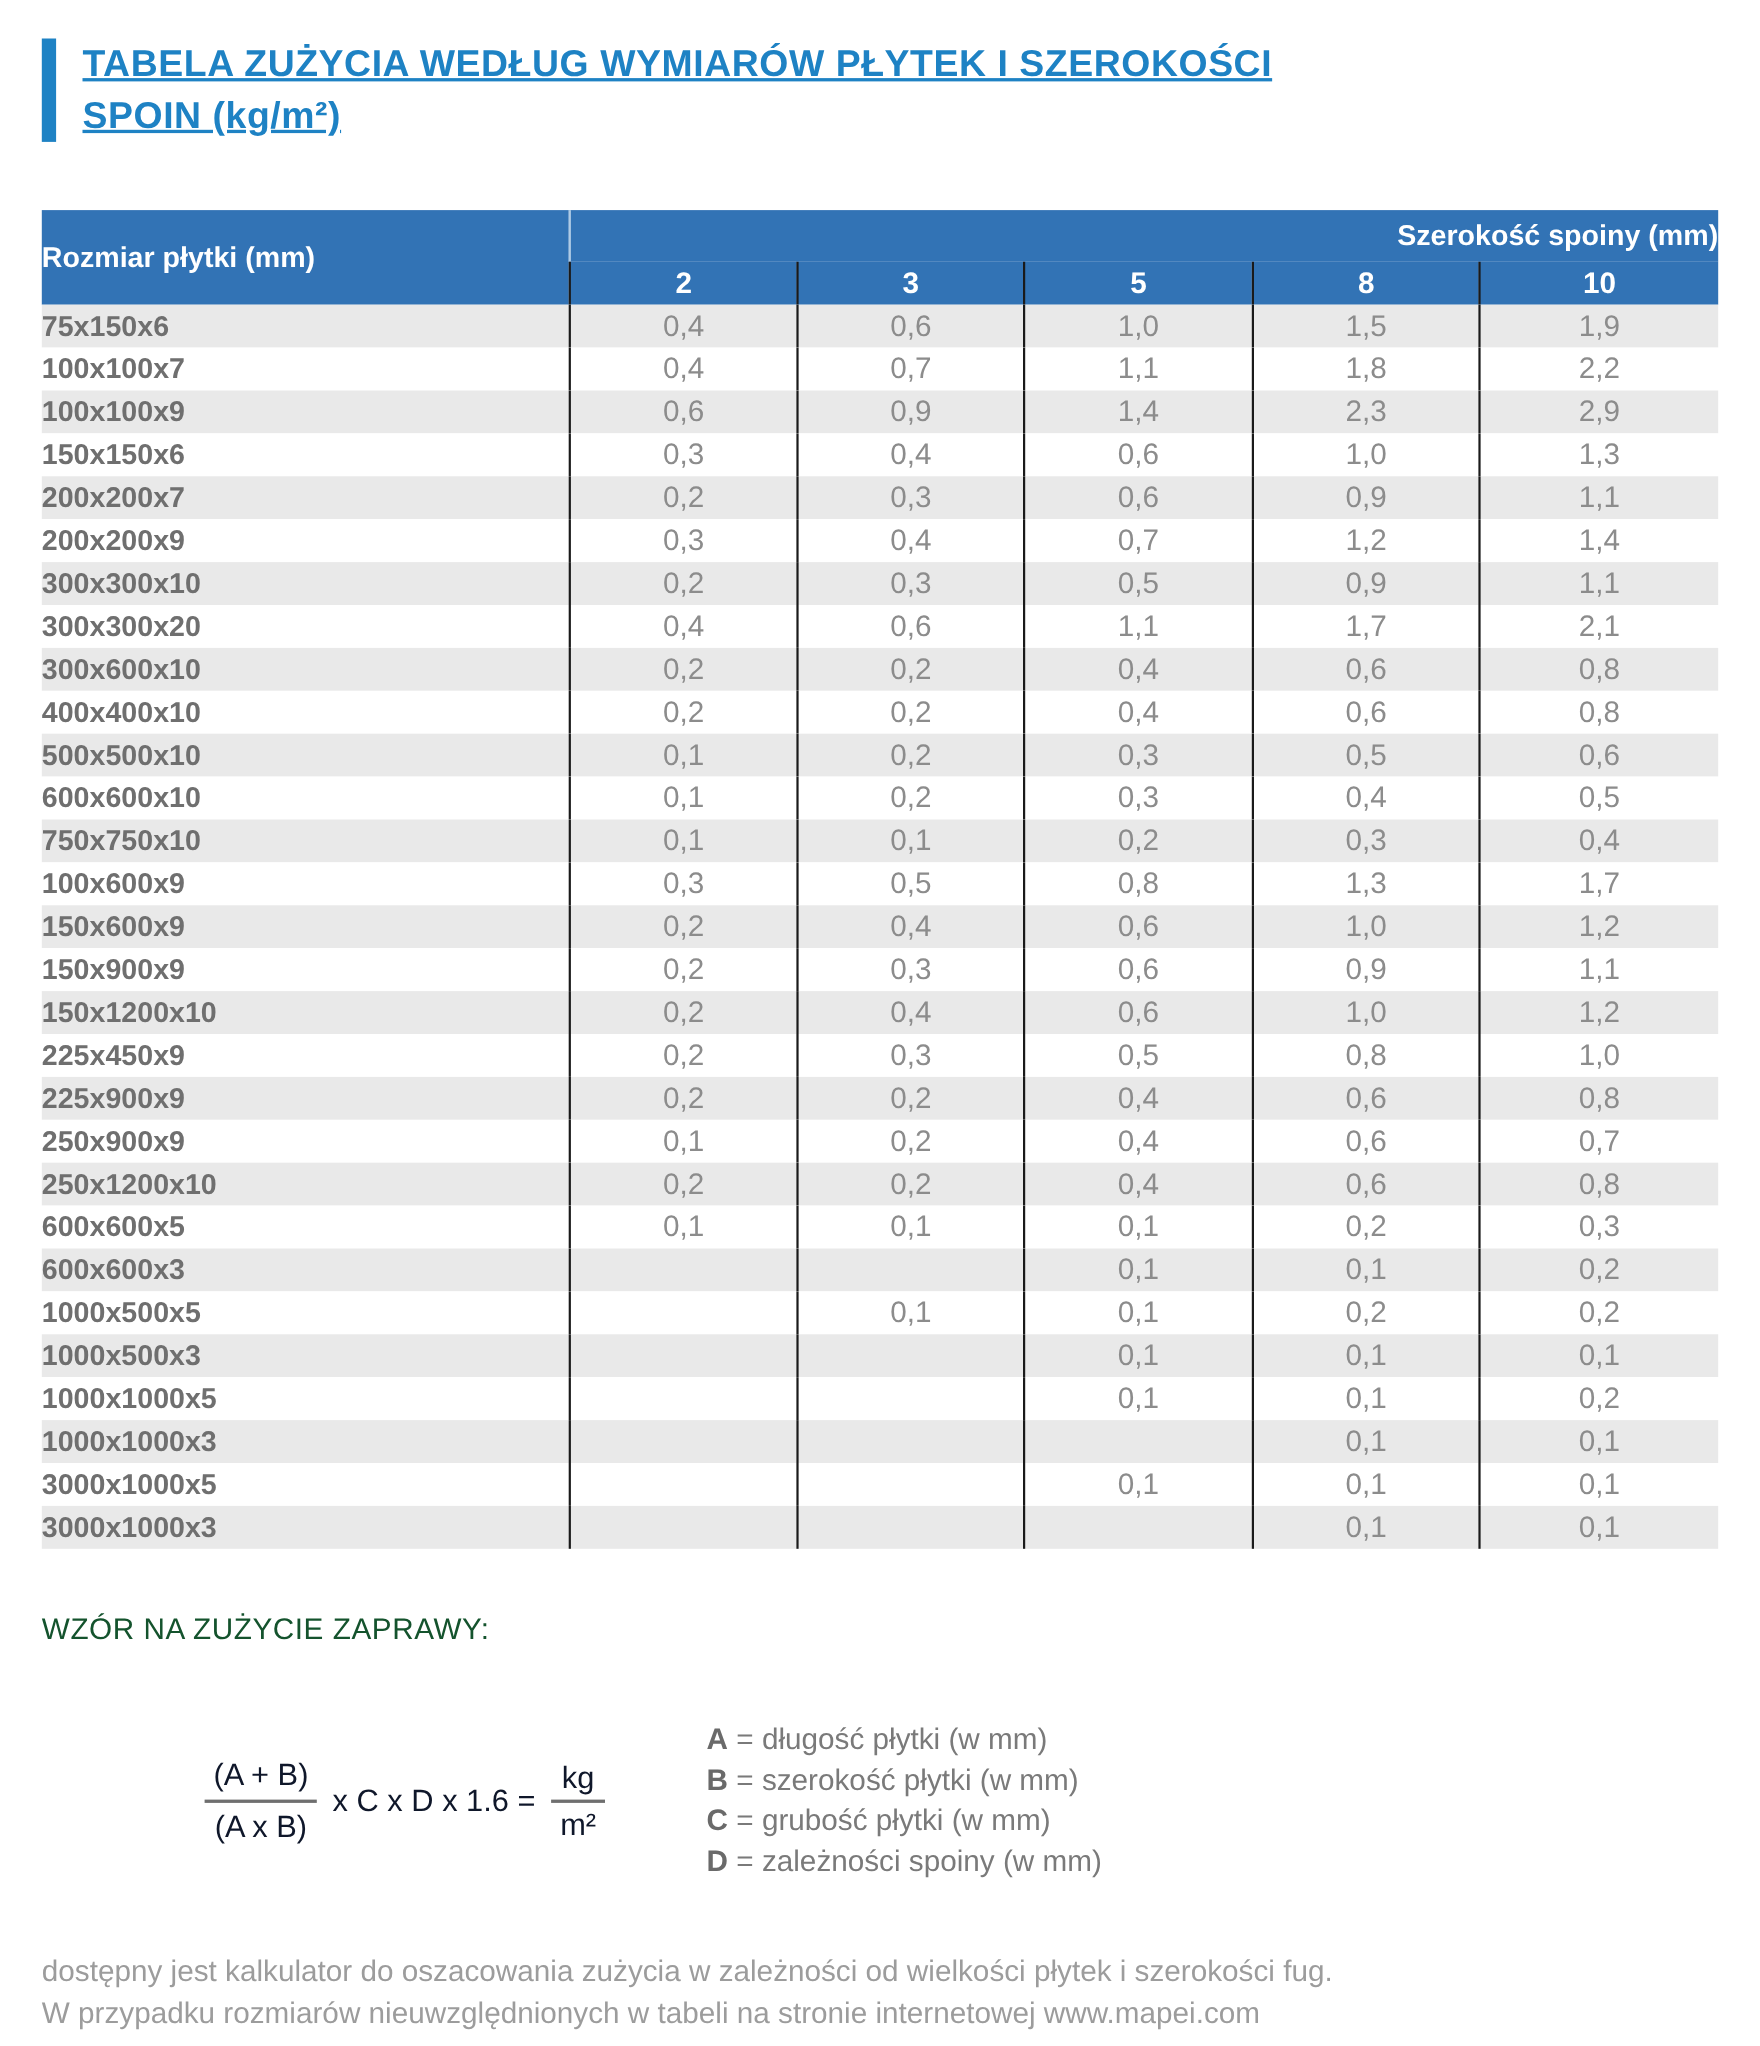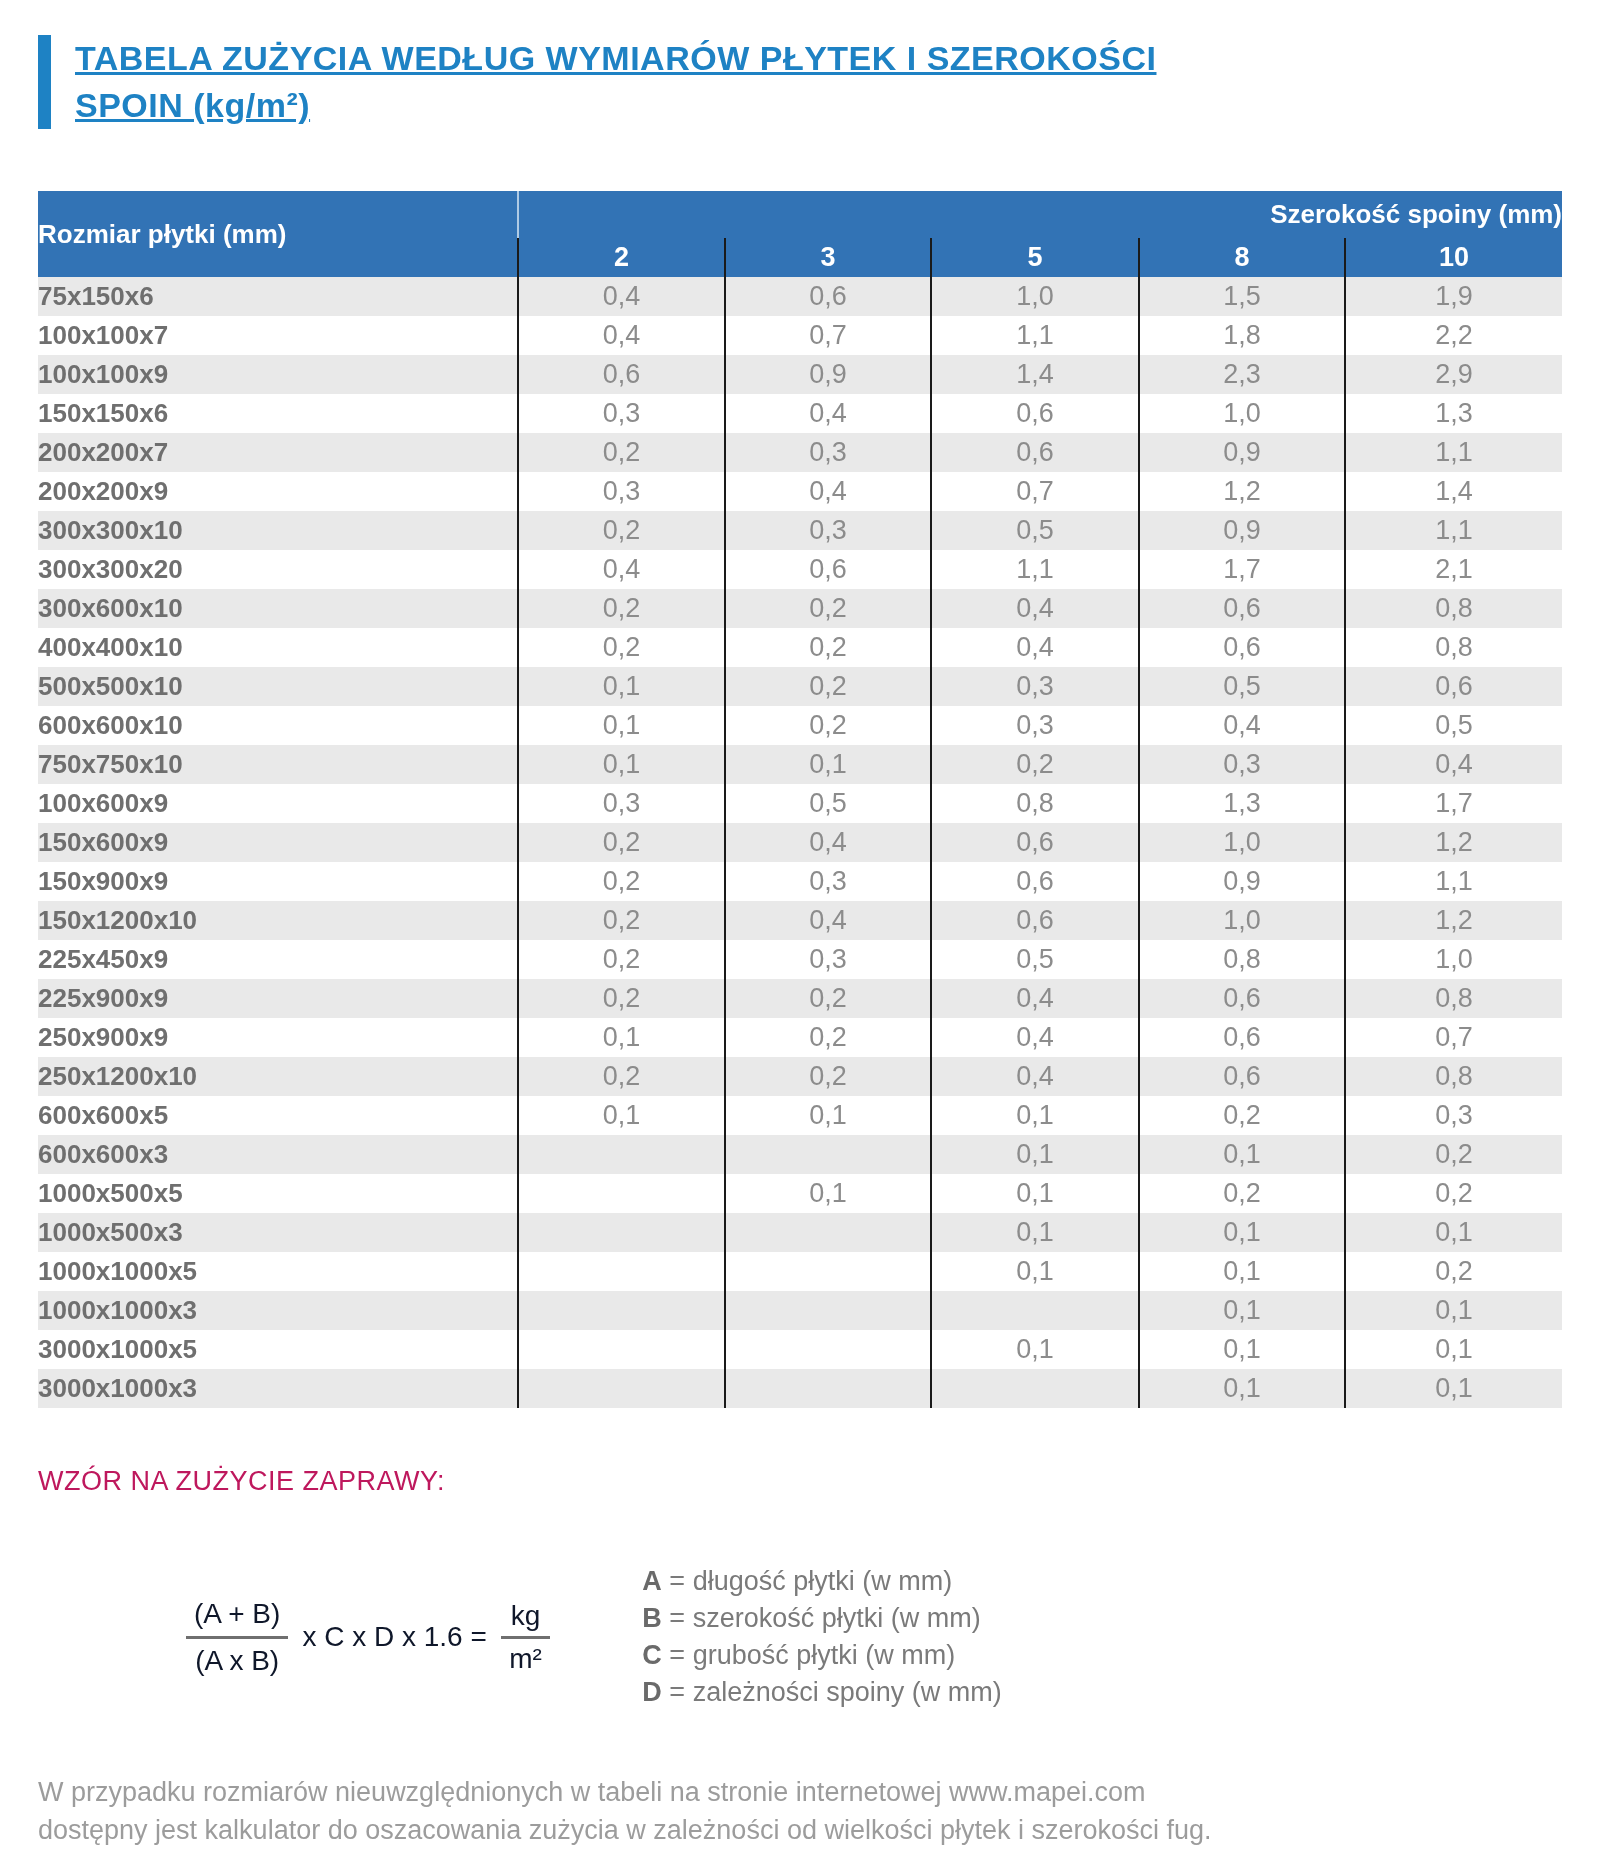--- a/index.html
+++ b/index.html
@@ -37,21 +37,21 @@
   .col-divider { border-left: 2px solid #1a1a1a; }
   tbody tr:nth-child(odd) td { background: #E9E9E9; }
   tbody tr:nth-child(even) td { background: #ffffff; }
   td.row-label {
     text-align: left; padding-left: 20px;
     color: #6F6F6F; font-weight: bold; font-size: 26px;
   }
   td.val { text-align: center; color: #8C8C8C; font-size: 27px; }
 
   
-  .formula-heading { margin-top: 58px; color: #be185d; font-size: 27px; letter-spacing: 0.5px; }
+  .formula-heading { margin-top: 58px; color: #14532d; font-size: 27px; letter-spacing: 0.5px; }
   .formula-row { display: flex; align-items: center; margin-top: 66px; }
   .formula { display: flex; align-items: center; margin-left: 148px; color: #0f172a; font-size: 28px; }
   .frac { display: inline-flex; flex-direction: column; align-items: center; }
   .frac .num { border-bottom: 3px solid #6F6F6F; padding: 0 8px 6px 8px; }
   .frac .den { padding-top: 6px; }
   .formula .mid { margin: 16px 14px; white-space: pre; }
   .frac.result .num { padding: 0 10px 4px 10px; }
   .frac.result .den { padding-top: 4px; }
   .legend { margin-left: 92px; color: #7A7A7A; font-size: 27px; line-height: 37px; align-self: center; }
   .legend-line { white-space: pre; }
@@ -345,15 +345,15 @@
   </div>
   <div class="legend">
       <div class="legend-line"><span class="legend-key">A</span><span> = długość płytki (w mm)</span></div>
       <div class="legend-line"><span class="legend-key">B</span><span> = szerokość płytki (w mm)</span></div>
       <div class="legend-line"><span class="legend-key">C</span><span> = grubość płytki (w mm)</span></div>
       <div class="legend-line"><span class="legend-key">D</span><span> = zależności spoiny (w mm)</span></div>
     </div>
 </div>
 
 <div class="footer">
+  <div>dostępny jest kalkulator do oszacowania zużycia w zależności od wielkości płytek i szerokości fug.</div>
   <div>W przypadku rozmiarów nieuwzględnionych w tabeli na stronie internetowej www.mapei.com</div>
-  <div>dostępny jest kalkulator do oszacowania zużycia w zależności od wielkości płytek i szerokości fug.</div>
 </div>
 
 </body></html>

